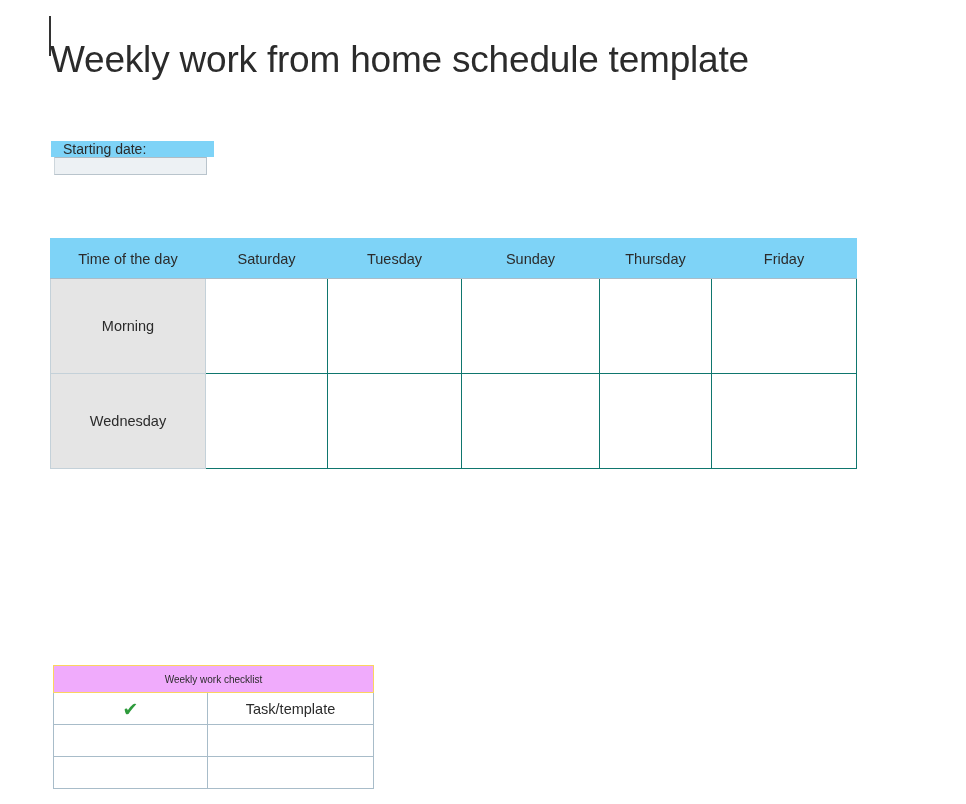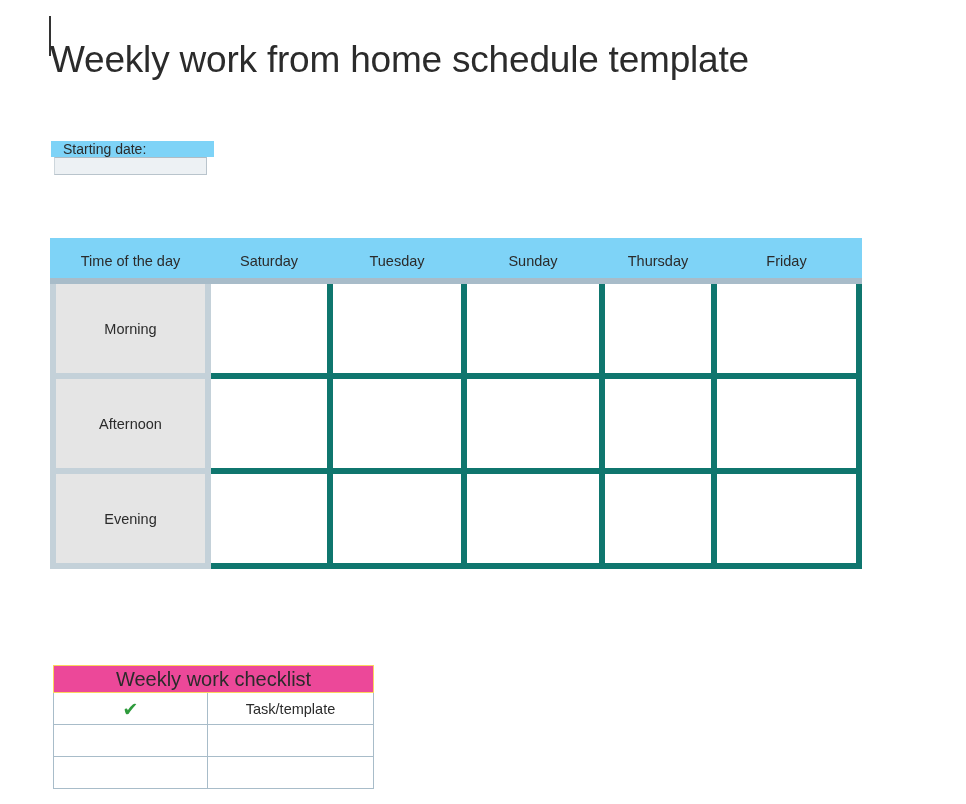--- a/index.html
+++ b/index.html
@@ -76,21 +76,21 @@
   #schedule-table {
     position: absolute;
     left: 50px;
     top: 238px;
     width: 806px;
     border-collapse: collapse;
     table-layout: fixed;
   }
   #schedule-table th,
   #schedule-table td {
-    border: 6px solid #0f766e;
+    border: 1px solid #0f766e;
     font-weight: 400;
     font-size: 14.5px;
     color: #2b2b2b;
     text-align: center;
     vertical-align: middle;
   }
   #schedule-table thead th {
     background: #7ED3F7;
     border-color: #7ED3F7;
     border-bottom-color: #A8BCC9;
@@ -117,24 +117,24 @@
   
   #checklist-table {
     position: absolute;
     left: 53px;
     top: 665px;
     width: 320px;
     border-collapse: collapse;
     table-layout: fixed;
   }
   #checklist-table th.checklist-title {
-    background: #ec4899;
+    background: #f0abfc;
     border: 1px solid #FBD45F;
     font-weight: 400;
-    font-size: 20px;
+    font-size: 10px;
     color: #2b2b2b;
     height: 27px;
     text-align: center;
   }
   #checklist-table td {
     border: 1px solid #A8BCC9;
     height: 32px;
     font-size: 14.5px;
     font-weight: 400;
     color: #2b2b2b;
@@ -178,29 +178,21 @@
   <tbody>
     <tr>
       <td class="row-label">Morning</td>
       <td class="slot"></td>
       <td class="slot"></td>
       <td class="slot"></td>
       <td class="slot"></td>
       <td class="slot"></td>
     </tr>
     <tr>
-      <td class="row-label">Afternoon</td>
-      <td class="slot"></td>
-      <td class="slot"></td>
-      <td class="slot"></td>
-      <td class="slot"></td>
-      <td class="slot"></td>
-    </tr>
-    <tr>
-      <td class="row-label">Evening</td>
+      <td class="row-label">Wednesday</td>
       <td class="slot"></td>
       <td class="slot"></td>
       <td class="slot"></td>
       <td class="slot"></td>
       <td class="slot"></td>
     </tr>
   </tbody>
 </table>
 
 <table id="checklist-table">

